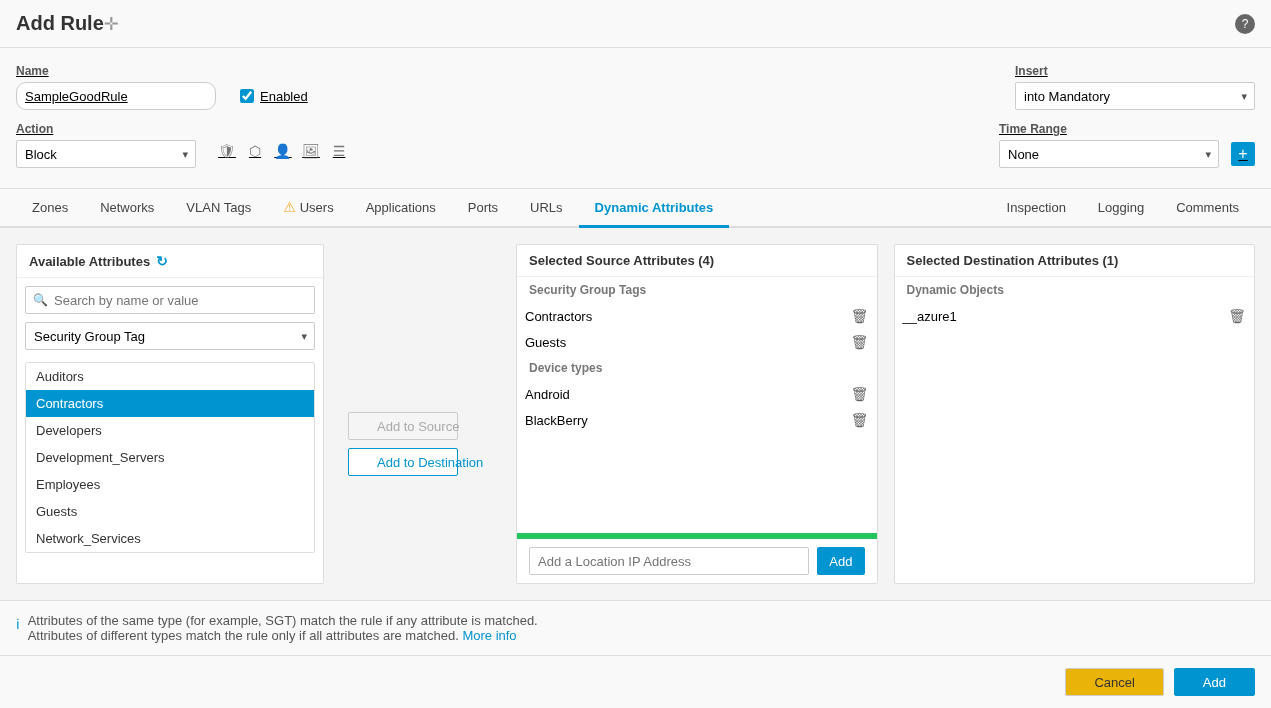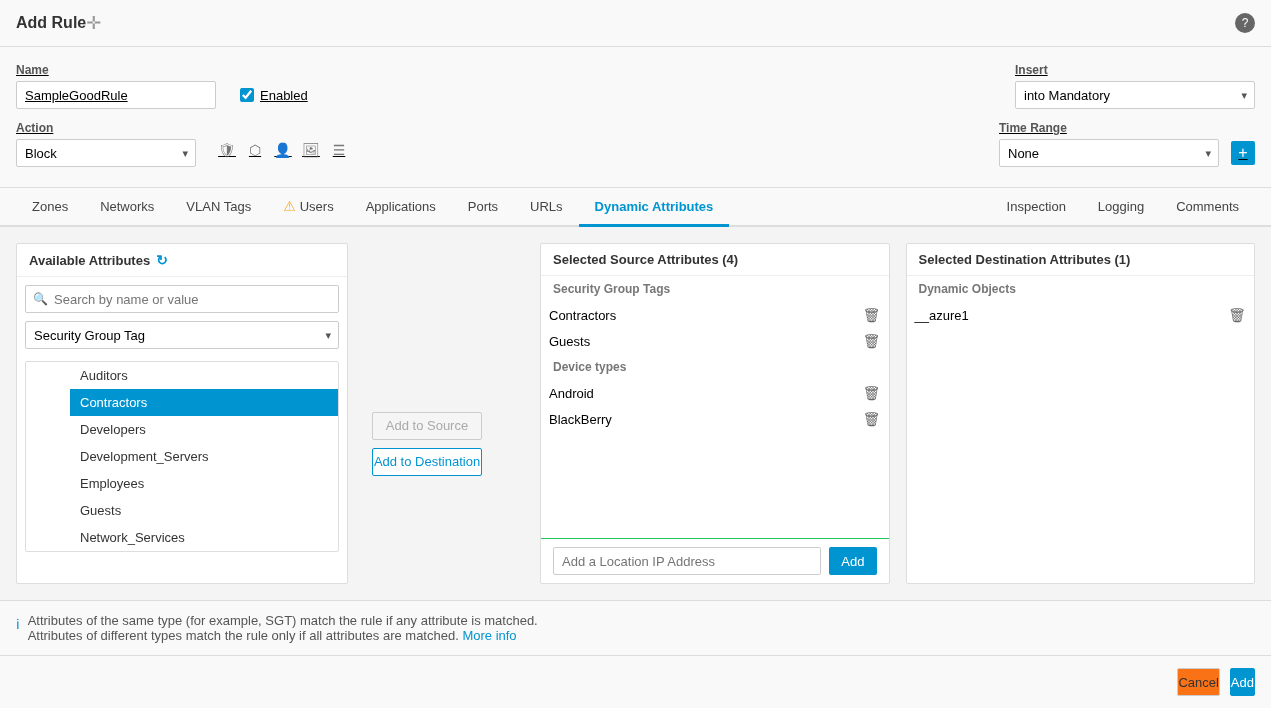--- a/index.html
+++ b/index.html
@@ -1,69 +1,69 @@
 <!DOCTYPE html>
 <html><head>
   <meta charset="utf-8">
   <style>
     * { box-sizing: border-box; margin: 0; padding: 0; font-family: Arial, sans-serif; font-size: 13px; }
     body { background: #f4f4f4; }
     .dialog { background: #fff; width: 1271px; min-height: 708px; position: relative; display: flex; flex-direction: column; }
     .dialog-header { display: flex; align-items: center; justify-content: space-between; padding: 12px 16px; background: #f9f9f9; border-bottom: 1px solid #ddd; }
-    .dialog-title { font-size: 16px; font-weight: bold; color: #333; }
+    .dialog-title { font-size: 20px; font-weight: bold; color: #333; }
     .dialog-move-icon { color: #999; font-size: 18px; cursor: move; }
     .dialog-help-icon { width: 20px; height: 20px; border-radius: 50%; background: #666; color: #fff; display: flex; align-items: center; justify-content: center; font-size: 12px; cursor: pointer; }
     .form-section { padding: 16px 16px 8px; background: #f9f9f9; border-bottom: 1px solid #ddd; text-decoration: underline; }
     .form-row { display: flex; align-items: flex-end; gap: 24px; margin-bottom: 12px; }
     .form-group { display: flex; flex-direction: column; gap: 4px; }
     .form-label { font-size: 12px; color: #555; font-weight: 600; }
-    .form-input { height: 28px; border: 1px solid #ccc; padding: 0 8px; font-size: 13px; border-radius: 2px; width: 200px; }
+    .form-input { height: 28px; border: 1px solid #ccc; padding: 0 8px; font-size: 13px; border-radius: 10px; width: 200px; }
     .form-select { height: 28px; border: 1px solid #ccc; padding: 0 8px; font-size: 13px; border-radius: 2px; background: #fff; cursor: pointer; appearance: none; -webkit-appearance: none; padding-right: 24px; position: relative; }
     .select-wrapper { position: relative; display: inline-block; }
     .select-wrapper::after { content: '▾'; position: absolute; right: 8px; top: 50%; transform: translateY(-50%); pointer-events: none; color: #555; font-size: 11px; }
     .select-insert { width: 240px; }
     .select-time { width: 220px; }
     .checkbox-group { display: flex; align-items: center; gap: 6px; height: 28px; }
     .checkbox-group input[type="checkbox"] { accent-color: #0094d1; width: 14px; height: 14px; }
     .action-select { width: 180px; }
     .icon-bar { display: flex; align-items: center; gap: 6px; margin-left: 12px; }
     .icon-btn { width: 22px; height: 22px; display: flex; align-items: center; justify-content: center; color: #777; cursor: pointer; font-size: 14px; }
     .add-time-btn { width: 24px; height: 24px; display: flex; align-items: center; justify-content: center; background: #0094d1; color: white; border-radius: 2px; cursor: pointer; font-size: 16px; margin-left: 6px; }
     .tabs-bar { display: flex; align-items: stretch; border-bottom: 2px solid #ddd; background: #f9f9f9; padding: 0 16px; }
     .tab { padding: 10px 16px; cursor: pointer; color: #444; font-size: 13px; white-space: nowrap; border-bottom: 3px solid transparent; margin-bottom: -2px; display: flex; align-items: center; gap: 4px; }
     .tab.active { color: #0094d1; border-bottom: 3px solid #0094d1; font-weight: 600; }
     .tab-warning { color: #f5a623; font-size: 14px; }
     .content-area { display: flex; flex: 1; padding: 16px; gap: 16px; background: #f4f4f4; }
     .panel { background: #fff; border: 1px solid #ddd; border-radius: 2px; }
-    .left-panel { width: 332px; flex-shrink: 0; }
+    .left-panel { width: 308px; flex-shrink: 0; }
     .panel-header { padding: 8px 12px; font-size: 13px; font-weight: 600; color: #333; border-bottom: 1px solid #eee; display: flex; align-items: center; gap: 6px; }
     .refresh-icon { color: #0094d1; cursor: pointer; font-size: 14px; }
     .search-box { position: relative; margin: 8px; }
     .search-box input { width: 100%; height: 28px; border: 1px solid #ccc; padding: 0 8px 0 28px; font-size: 13px; border-radius: 2px; }
     .search-icon { position: absolute; left: 8px; top: 50%; transform: translateY(-50%); color: #999; font-size: 12px; }
     .filter-select-wrap { margin: 0 8px 8px; position: relative; }
     .filter-select-wrap::after { content: '▾'; position: absolute; right: 8px; top: 50%; transform: translateY(-50%); pointer-events: none; color: #555; font-size: 11px; }
     .filter-select { width: 100%; height: 28px; border: 1px solid #ccc; padding: 0 8px; font-size: 13px; border-radius: 2px; appearance: none; -webkit-appearance: none; background: #fff; cursor: pointer; }
-    .attr-list { list-style: none; max-height: 220px; overflow-y: auto; border: 1px solid #ddd; margin: 12px 8px 8px; border-radius: 2px; padding-left: 44px; }
+    .attr-list { list-style: none; max-height: 220px; overflow-y: auto; border: 1px solid #ddd; margin: 12px 8px 8px; border-radius: 2px; }
     .attr-item { padding: 6px 10px; cursor: pointer; color: #333; }
     .attr-item.selected { background: #0094d1; color: #fff; }
     .action-buttons { display: flex; flex-direction: column; gap: 8px; padding: 12px 8px; justify-content: center; width: 120px; flex-shrink: 0; margin-top: 60px; }
-    .btn { height: 28px; padding: 0 0; border-radius: 2px; border: 1px solid #ccc; cursor: pointer; font-size: 13px; white-space: nowrap; }
+    .btn { height: 28px; padding: 0 28px; border-radius: 2px; border: 1px solid #ccc; cursor: pointer; font-size: 13px; white-space: nowrap; }
     .btn-primary { background: #0094d1; color: #fff; border-color: #0094d1; }
-    .btn-default { background: #f97316; color: #333; }
+    .btn-default { background: #eab308; color: #333; }
     .btn-disabled { background: #f5f5f5; color: #aaa; cursor: default; }
     .btn-add-source { width: 110px; }
     .btn-add-dest { width: 110px; background: #fff; border-color: #0094d1; color: #0094d1; }
     .middle-panels { display: flex; gap: 16px; flex: 1; }
     .source-panel { flex: 1; }
     .dest-panel { flex: 1; }
     .section-label { font-size: 12px; color: #777; font-weight: 600; margin-bottom: 4px; padding-top: 4px; }
     .source-item { display: flex; align-items: center; justify-content: space-between; padding: 5px 8px; }
     .trash-icon { color: #666; cursor: pointer; font-size: 14px; }
-    .ip-row { display: flex; gap: 8px; padding: 8px 12px; border-top: 1px solid #22c55e; margin-top: auto; }
+    .ip-row { display: flex; gap: 8px; padding: 8px 12px; border-top: 6px solid #22c55e; margin-top: auto; }
     .ip-input { flex: 1; height: 28px; border: 1px solid #ccc; padding: 0 8px; font-size: 13px; border-radius: 2px; }
     .btn-add-ip { background: #0094d1; color: #fff; border: none; padding: 0 12px; height: 28px; border-radius: 2px; cursor: pointer; font-size: 13px; }
     .info-bar { padding: 12px 16px; background: #f9f9f9; border-top: 1px solid #ddd; font-size: 12px; color: #555; display: flex; align-items: flex-start; gap: 8px; }
     .info-icon { color: #0094d1; font-size: 14px; flex-shrink: 0; margin-top: 1px; }
     .info-link { color: #0094d1; cursor: pointer; text-decoration: none; }
     .footer { display: flex; justify-content: flex-end; gap: 10px; padding: 12px 16px; background: #f9f9f9; border-top: 1px solid #ddd; }
     .dest-content { min-height: 180px; }
     .source-items-area { flex: 1; overflow-y: auto; }
   </style>
 </head>

